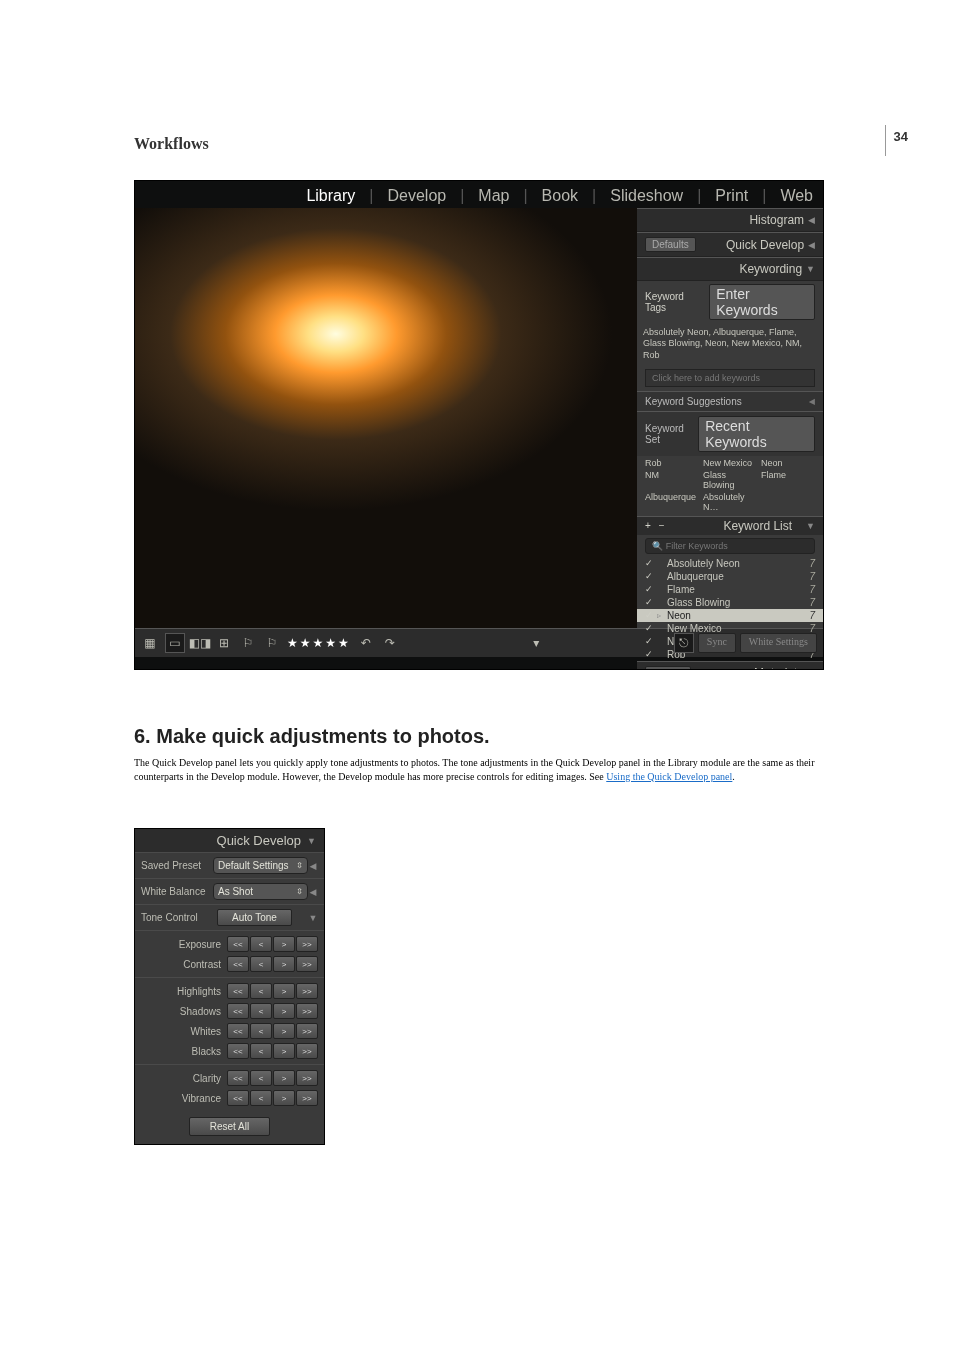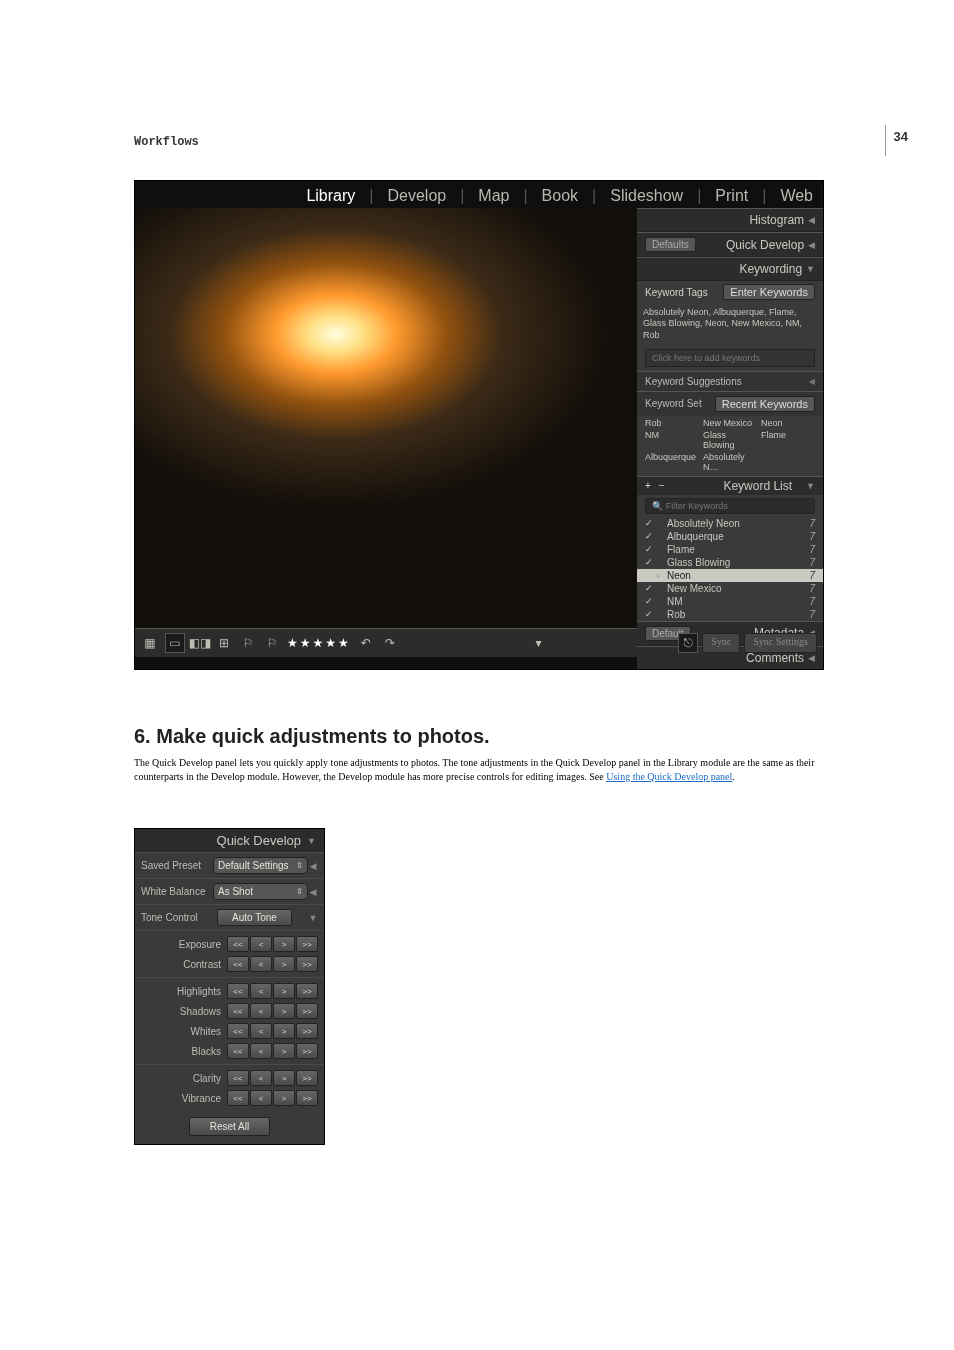--- a/index.html
+++ b/index.html
@@ -1,29 +1,29 @@
 <!DOCTYPE html>
 <html><head>
 <meta charset="utf-8">
 <style>
   html,body{margin:0;padding:0;background:#fff;font-family:"Minion Pro","Times New Roman",serif;color:#000}
   .page{width:954px;height:1350px;margin:0 auto;position:relative;box-sizing:border-box}
   .pagenum{position:absolute;top:125px;right:46px;border-left:1px solid #999;padding:4px 0 12px 8px;font-family:"Myriad Pro","Helvetica Neue",Arial,sans-serif;font-size:13px;font-weight:700;color:#333}
-  .eyebrow{position:absolute;top:135px;left:134px;font-family:Liberation Mono, monospace;font-size:12px;font-weight:700;color:#333}
+  .eyebrow{position:absolute;top:135px;left:134px;font-family:Liberation Serif, serif;font-size:16px;font-weight:700;color:#333}
   .fig1{position:absolute;top:180px;left:134px;width:688px;height:488px;background:#0e0f0f;border:1px solid #000;overflow:hidden}
   .modules{display:flex;gap:14px;justify-content:flex-end;align-items:center;padding:6px 10px 3px 0;font-family:"Myriad Pro",Arial,sans-serif;font-size:16px;color:#b8b8b1}
   .modules .sep{color:#555}
   .modules .sel{color:#fff}
   .body1{display:flex;height:420px}
   .photo{flex:1;background:radial-gradient(ellipse 55% 42% at 40% 30%,#fffde0 0%,#ffe084 10%,#ff9a2e 22%,#92520f 40%,#3c2a17 60%,#120e0a 100%)}
   .rpanel{width:186px;background:#3a3a3a;color:#d2d2c9;font-family:Arial,sans-serif;font-size:10px}
   .phead{display:flex;justify-content:flex-end;align-items:center;gap:4px;padding:4px 8px;background:#2c2c2c;border-top:1px solid #555;border-bottom:1px solid #222;font-size:12px;color:#c9c9c0}
   .phead .tri{font-size:9px;color:#888}
   .phead .left{margin-right:auto;font-size:10px;color:#aaa}
-  .btnbox{display:inline-block;background:#555;border:1px solid #222;border-radius:2px;padding:1px 6px;font-size:11px;color:#ddd}
+  .btnbox{display:inline-block;background:#555;border:1px solid #222;border-radius:2px;padding:1px 6px;font-size:14px;color:#ddd}
   .row{display:flex;align-items:center;padding:3px 8px;gap:6px}
   .kw-applied{padding:4px 6px;color:#c7c7be;font-size:9px;line-height:1.25}
   .kw-add{margin:4px 8px;padding:3px 6px;color:#777;background:#333;border:1px solid #222;font-size:9px}
   .subhead{padding:4px 8px;background:#333;border-top:1px solid #555;font-size:10px;color:#bbb;display:flex;align-items:center}
   .subhead .tri{margin-left:auto;font-size:8px;color:#777}
   .kwset{display:grid;grid-template-columns:1fr 1fr 1fr;padding:2px 8px 4px 8px;column-gap:4px;row-gap:2px;font-size:9px;color:#c8c8bf}
   .kwlist-row{display:flex;align-items:center;padding:1px 8px;font-size:10px;color:#c7c7be}
   .kwlist-row .chk{width:12px;font-size:9px;color:#cfcfc6}
   .kwlist-row .arr{width:10px;font-size:8px;color:#888}
   .kwlist-row .cnt{margin-left:auto;font-style:italic;color:#a9a99e}
@@ -199,21 +199,21 @@
       <span class="tb-ico">⊞</span>
       <span class="tb-ico">⚐</span>
       <span class="tb-ico">⚐</span>
       <span class="stars">★★★★★</span>
       <span class="tb-ico">↶</span>
       <span class="tb-ico">↷</span>
       <span class="tb-ico" style="margin-left:auto">▾</span>
       <div class="tb-sync">
         <span class="tb-ico box">⎋</span>
         <span class="tb-btn">Sync</span>
-        <span class="tb-btn">Sync Settings</span>
+        <span class="tb-btn">White Settings</span>
       </div>
     </div>
   </div>
 
   <div class="h2">6. Make quick adjustments to photos.</div>
   <div class="para">
     <span>The Quick Develop panel lets you quickly apply tone adjustments to photos. The tone adjustments in the Quick Develop panel in the Library module are the same as their counterparts in the Develop module. However, the Develop module has more precise controls for editing images. See </span><a class="link" href="#">Using the Quick Develop panel</a><span>.</span>
   </div>
 
   <div class="fig2">

